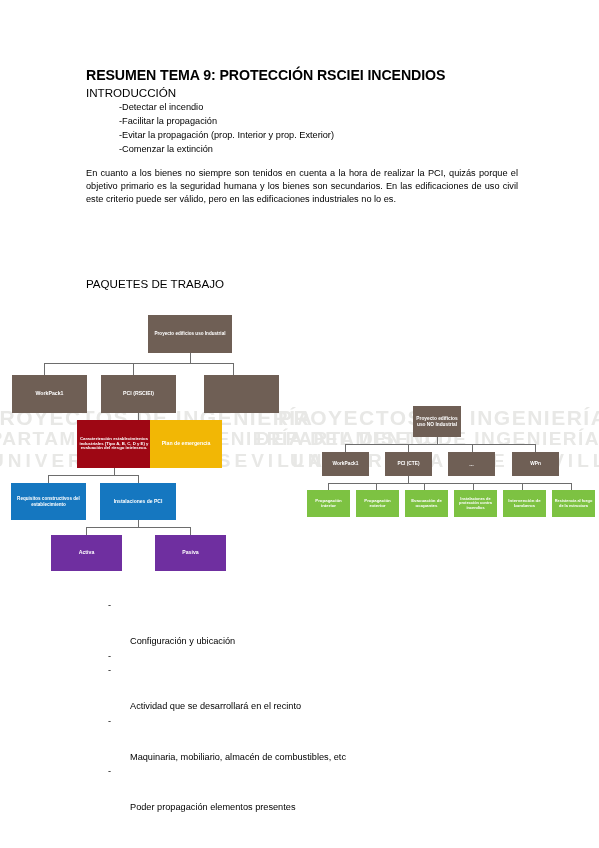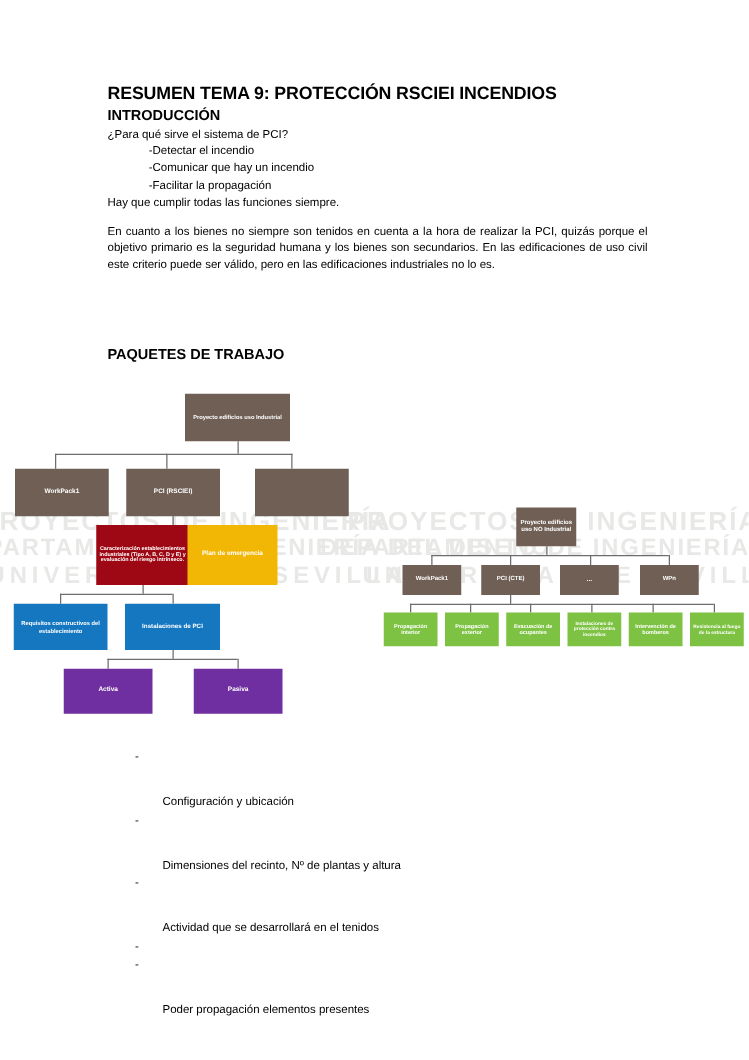--- a/index.html
+++ b/index.html
@@ -28,21 +28,21 @@
   }
   .h1 {
     font-size: 14.2px;
     font-weight: bold;
     letter-spacing: -0.1px;
     line-height: 1.28;
     margin: 0 0 1px 0;
   }
   .h2 {
     font-size: 11.6px;
-    font-weight: bold;
+    font-weight: normal;
     line-height: 1.3;
     margin: 0 0 1px 0;
   }
   .p {
     font-size: 9.2px;
     line-height: 1.42;
     margin: 0;
   }
   .p.just { text-align: justify; }
   .dash {
@@ -103,25 +103,24 @@
   <div class="wm" style="left:-40px; top:428px; font-size:19px;">DEPARTAMENTO DE INGENIERÍA DEL DISEÑO</div>
   <div class="wm" style="left:-10px; top:450px; font-size:19px; letter-spacing:4px;">UNIVERSIDAD DE SEVILLA</div>
 
   <div class="wm" style="left:278px; top:406px;">PROYECTOS DE INGENIERÍA</div>
   <div class="wm" style="left:256px; top:428px; font-size:19px;">DEPARTAMENTO DE INGENIERÍA DEL DISEÑO</div>
   <div class="wm" style="left:290px; top:450px; font-size:19px; letter-spacing:4px;">UNIVERSIDAD DE SEVILLA</div>
 
   <div class="doc">
     <div class="h1">RESUMEN TEMA 9: PROTECCIÓN RSCIEI INCENDIOS</div>
     <div class="h2">INTRODUCCIÓN</div>
-    <div class="p">¿Para qué sirve el sistema de PCI?</div>
     <div class="dash">-Detectar el incendio</div>
-    <div class="dash">-Comunicar que hay un incendio</div>
     <div class="dash">-Facilitar la propagación</div>
-    <div class="p">Hay que cumplir todas las funciones siempre.</div>
+    <div class="dash">-Evitar la propagación (prop. Interior y prop. Exterior)</div>
+    <div class="dash">-Comenzar la extinción</div>
     <div class="spacer"></div>
     <div class="p just">En cuanto a los bienes no siempre son tenidos en cuenta a la hora de realizar la PCI, quizás porque el objetivo primario es la seguridad humana y los bienes son secundarios. En las edificaciones de uso civil este criterio puede ser válido, pero en las edificaciones industriales no lo es.</div>
   </div>
 
   <div class="doc" style="top:276px;">
     <div class="h2">PAQUETES DE TRABAJO</div>
   </div>
 
   <div class="diagram" style="left:0px; top:310px; width:300px; height:260px;">
 
@@ -197,28 +196,28 @@
   </div>
 
   <div class="doc" style="top:598px;">
 
     <div class="li-row">
       <span class="li-bullet">-</span>
       <span class="li-text">Configuración y ubicación</span>
     </div>
     <div class="li-row">
       <span class="li-bullet">-</span>
-      <span class="li-text">Dimensiones del recinto, Nº de plantas y altura</span>
-    </div>
-    <div class="li-row">
-      <span class="li-bullet">-</span>
-      <span class="li-text">Actividad que se desarrollará en el tenidos</span>
-    </div>
-    <div class="li-row">
-      <span class="li-bullet">-</span>
+    </div>
+    <div class="li-row">
+      <span class="li-bullet">-</span>
+      <span class="li-text">Actividad que se desarrollará en el recinto</span>
+    </div>
+    <div class="li-row">
+      <span class="li-bullet">-</span>
+      <span class="li-text">Maquinaria, mobiliario, almacén de combustibles, etc</span>
     </div>
     <div class="li-row">
       <span class="li-bullet">-</span>
       <span class="li-text">Poder propagación elementos presentes</span>
     </div>
   </div>
 
 </div>
 
 </body></html>

